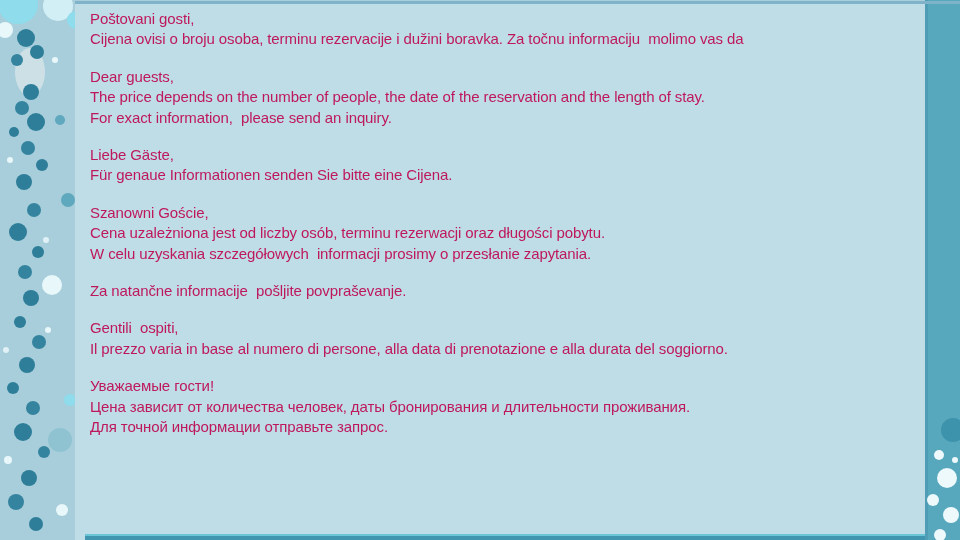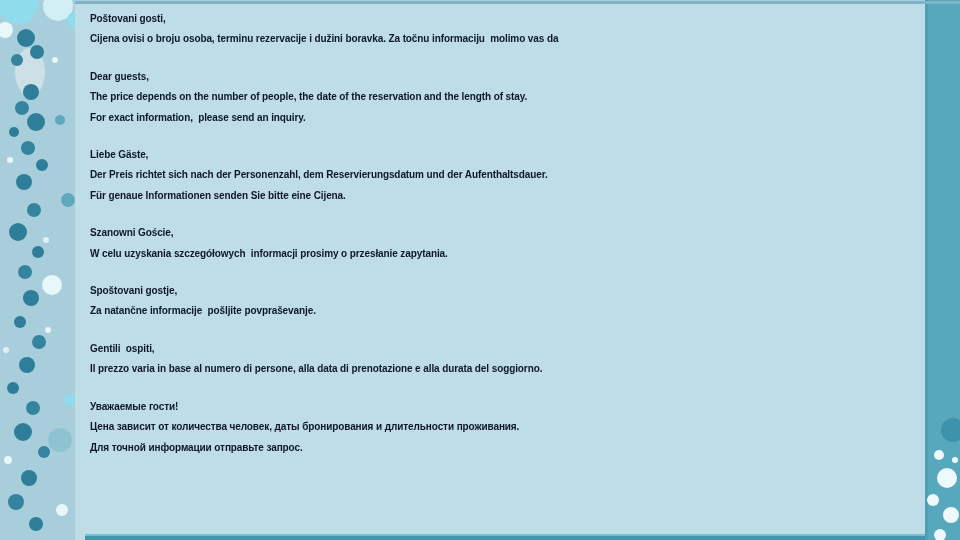--- a/index.html
+++ b/index.html
@@ -41,24 +41,24 @@
     box-sizing: border-box;
     z-index: 2;
   }
   .panel-inner {
     padding: 7px 15px 0 15px;
   }
   .notice-par {
     margin: 0 0 17px 0;
   }
   .notice-line {
-    font-size: 10px;
-    font-weight: bold;
+    font-size: 15px;
+    font-weight: normal;
     line-height: 20.4px;
-    color: #0f172a;
+    color: #be185d;
     white-space: pre;
     letter-spacing: -0.1px;
   }
   .bottom-bar {
     position: absolute;
     left: 85px; bottom: 0;
     width: 840px; height: 6px;
     background: linear-gradient(#6ac6d6 0 2px, #3f96ae 2px 100%);
     z-index: 4;
   }
@@ -141,31 +141,30 @@
       </div>
 
       <div class="notice-par" style="">
         <div class="notice-line">Dear guests,</div>
         <div class="notice-line">The price depends on the number of people, the date of the reservation and the length of stay.</div>
         <div class="notice-line">For exact information,  please send an inquiry.</div>
       </div>
 
       <div class="notice-par">
         <div class="notice-line">Liebe Gäste,</div>
-        <div class="notice-line">Der Preis richtet sich nach der Personenzahl, dem Reservierungsdatum und der Aufenthaltsdauer.</div>
         <div class="notice-line">Für genaue Informationen senden Sie bitte eine Cijena.</div>
       </div>
 
       <div class="notice-par">
         <div class="notice-line">Szanowni Goście,</div>
+        <div class="notice-line">Cena uzależniona jest od liczby osób, terminu rezerwacji oraz długości pobytu.</div>
         <div class="notice-line">W celu uzyskania szczegółowych  informacji prosimy o przesłanie zapytania.</div>
       </div>
 
       <div class="notice-par">
-        <div class="notice-line">Spoštovani gostje,</div>
         <div class="notice-line">Za natančne informacije  pošljite povpraševanje.</div>
       </div>
 
       <div class="notice-par">
         <div class="notice-line">Gentili  ospiti,</div>
         <div class="notice-line">Il prezzo varia in base al numero di persone, alla data di prenotazione e alla durata del soggiorno.</div>
       </div>
 
       <div class="notice-par">
         <div class="notice-line">Уважаемые гости!</div>

